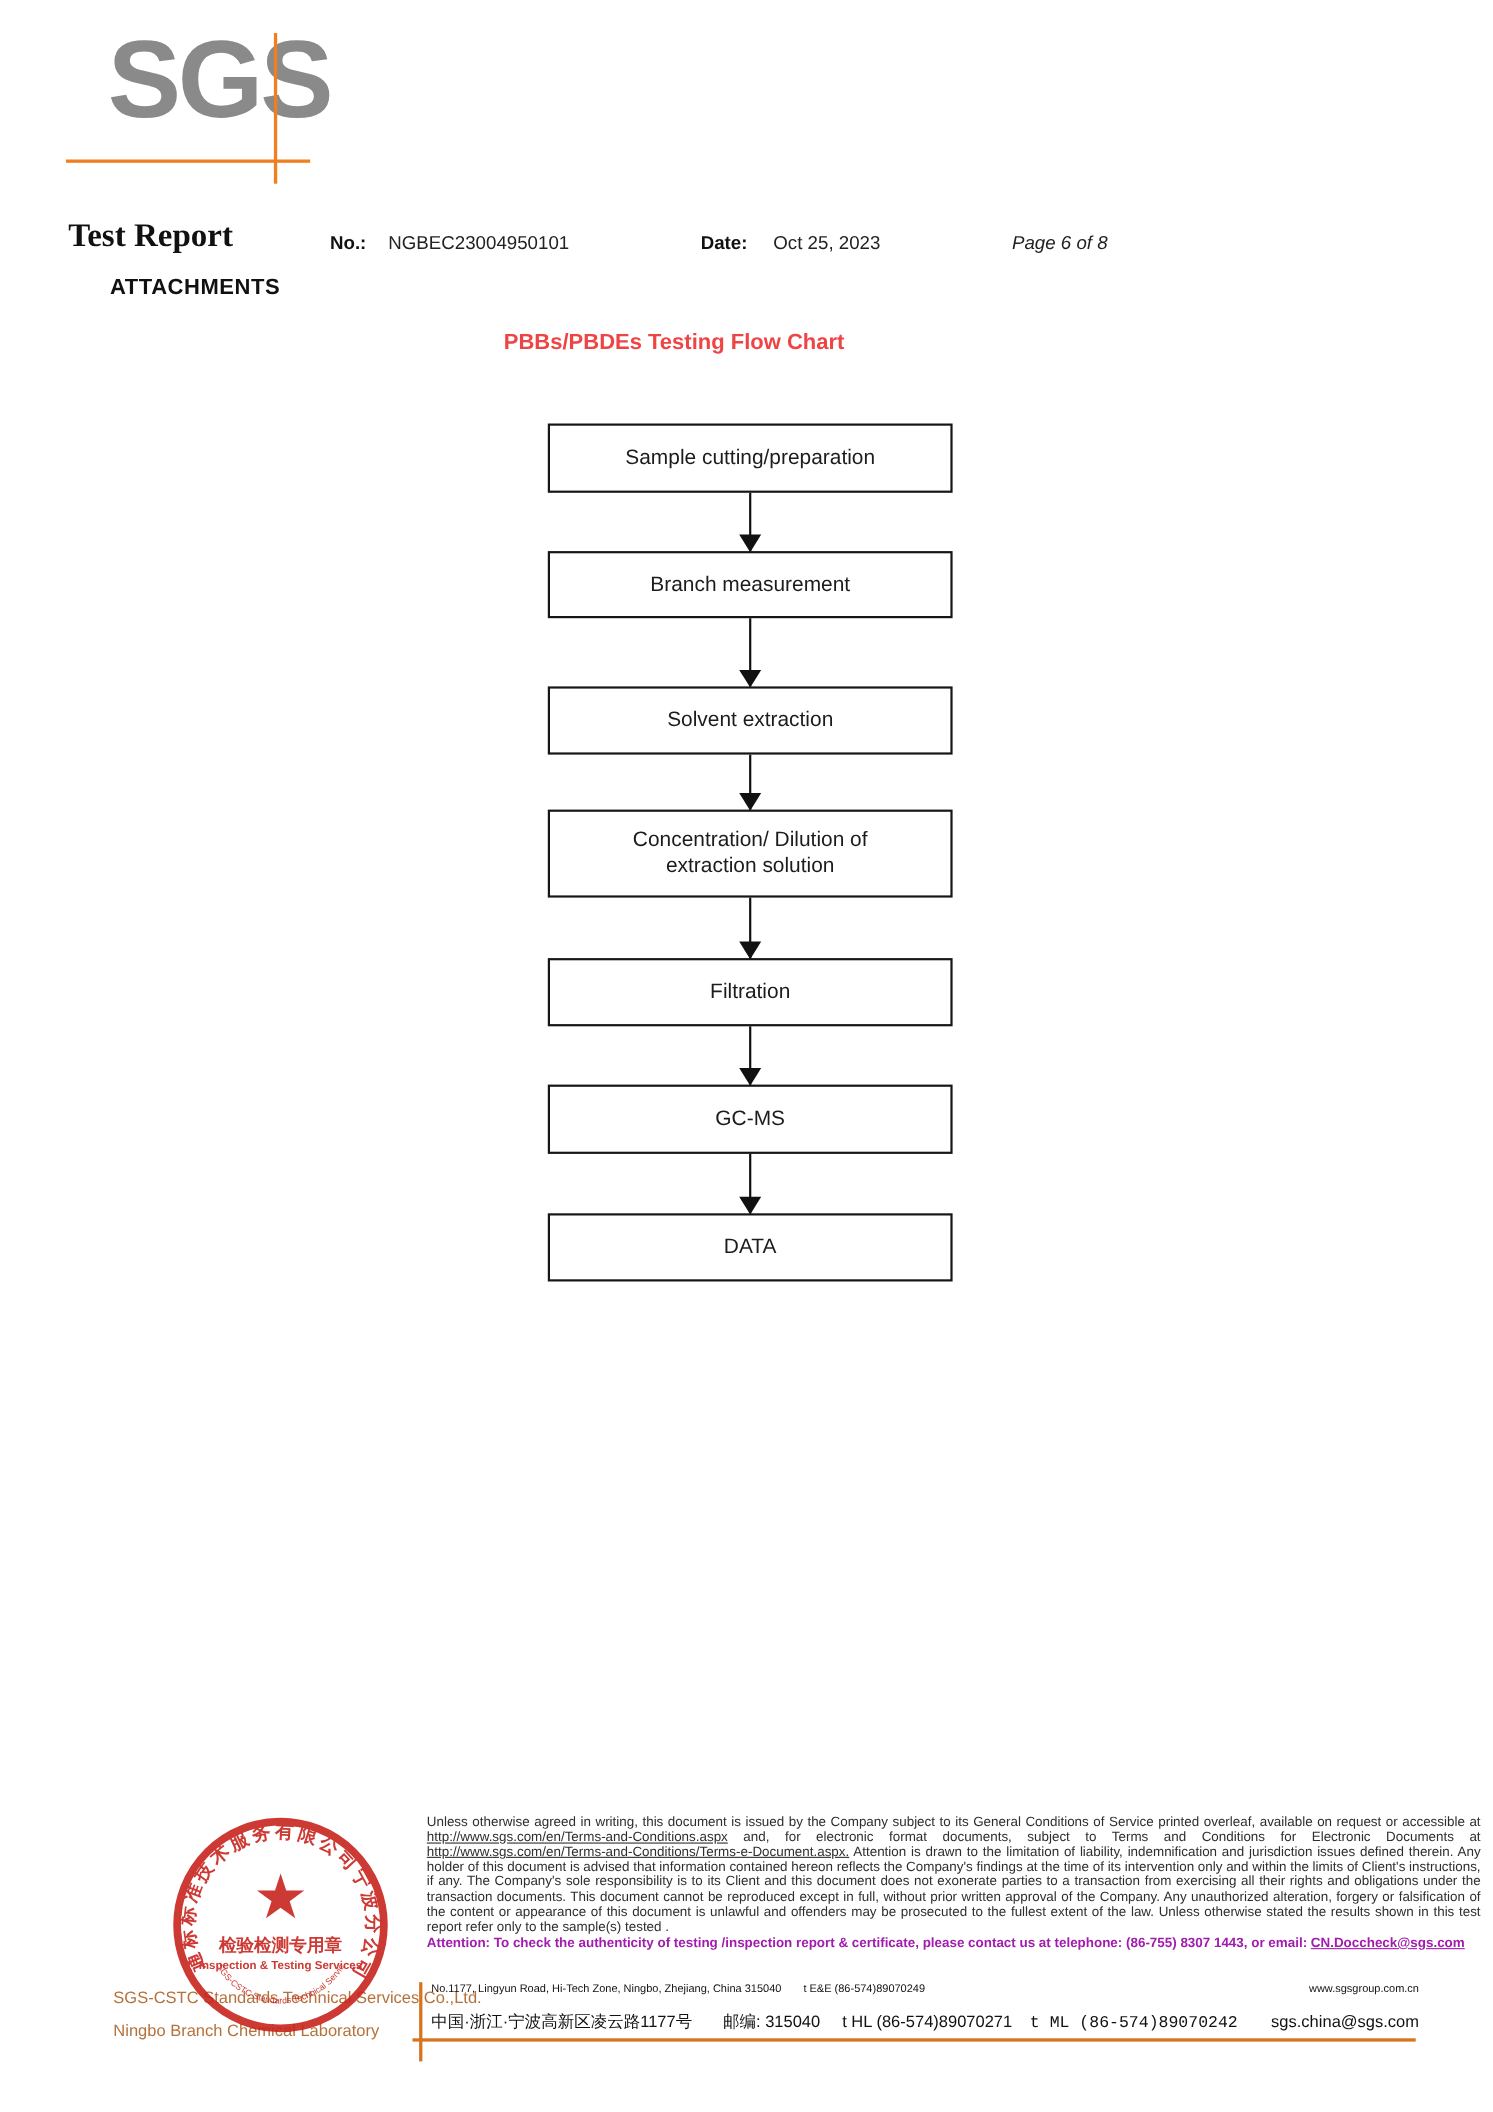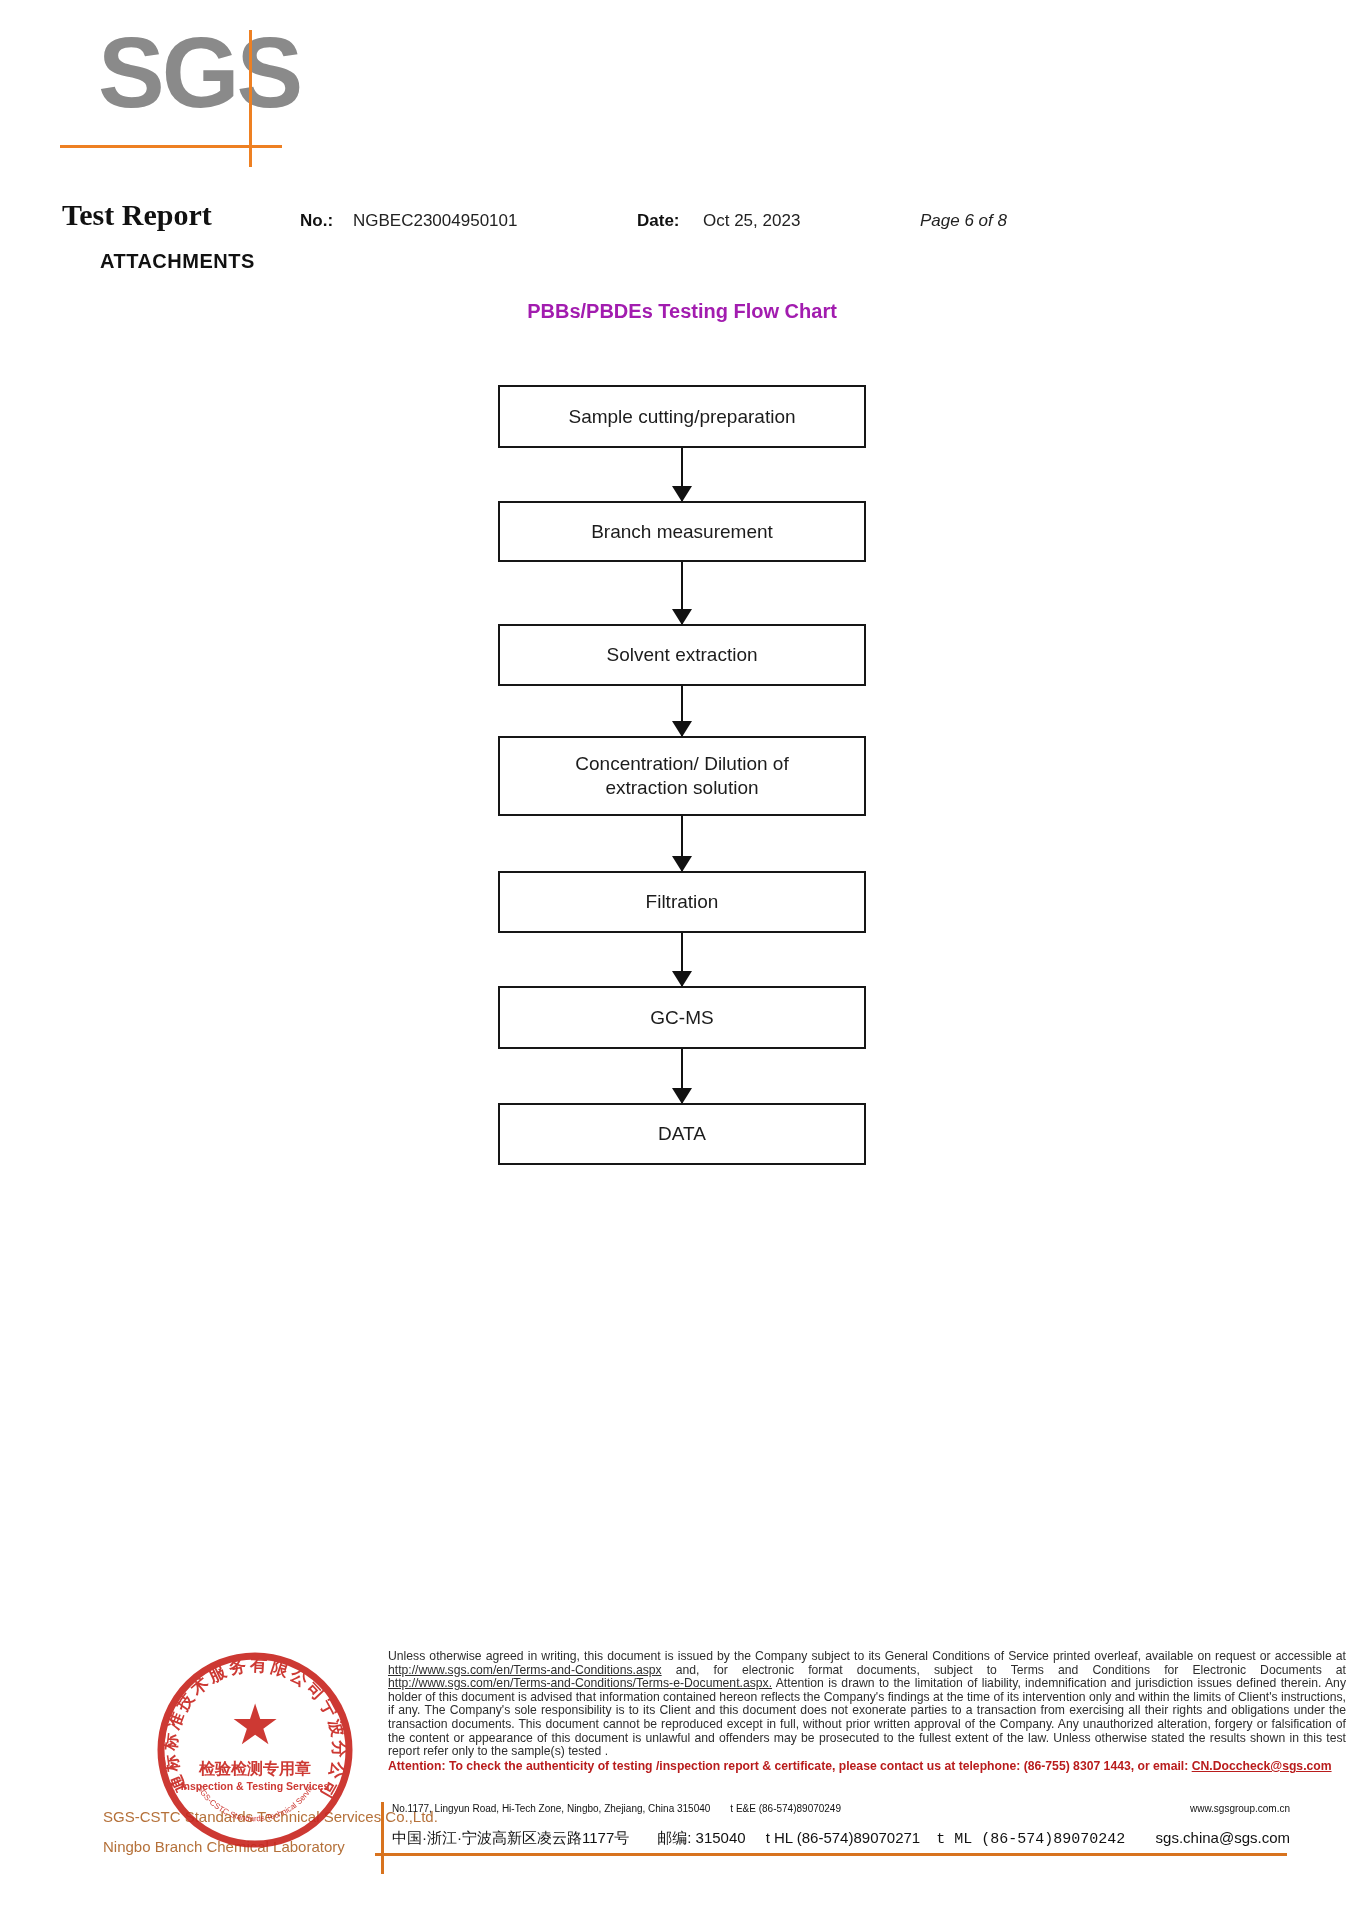--- a/index.html
+++ b/index.html
@@ -20,43 +20,43 @@
   .logo-vline{position:absolute;left:249px;top:30px;width:3px;height:137px;background:#ee8022;}
   .logo-hline{position:absolute;left:60px;top:145px;width:222px;height:3px;background:#ee8022;}
   .title{position:absolute;left:62px;top:198px;font-size:30px;font-weight:bold;color:#111;font-family:Liberation Serif, serif;}
   .attachments{position:absolute;left:100px;top:250px;font-size:20px;font-weight:bold;color:#111;letter-spacing:.5px;}
   .hdr-label{position:absolute;top:211px;font-size:17px;font-weight:bold;color:#111;}
   .hdr-value{position:absolute;top:211px;font-size:17px;color:#222;}
   .no-label{left:300px;} .no-value{left:353px;}
   .date-label{left:637px;} .date-value{left:703px;}
   .page-info{left:920px;font-style:italic;}
   
-  .flow-title{position:absolute;left:458px;top:300px;width:448px;text-align:center;
-    font-size:20px;font-weight:bold;color:#a21caf;}
+  .flow-title{position:absolute;left:458px;top:300px;width:448px;
+    font-size:20px;font-weight:bold;color:#ef4444;}
   .flow-col{position:absolute;left:498px;top:385px;width:368px;}
   .fbox{
     box-sizing:border-box;border:2px solid #161616;background:#fff;
     display:flex;align-items:center;justify-content:center;
     font-size:19px;color:#1c1c1c;text-align:center;white-space:pre-line;line-height:24px;
   }
   .farrow{position:relative;margin:0 auto;width:2px;background:#111;}
   .farrow::after{
     content:"";position:absolute;left:50%;transform:translateX(-50%);bottom:-1px;
     border-left:10px solid transparent;border-right:10px solid transparent;
     border-top:16px solid #111;width:0;height:0;
   }
   
   .company-lines{position:absolute;left:103px;top:1802px;color:#b5713a;font-size:15px;line-height:30px;}
   .stamp-svg{position:absolute;left:153px;top:1648px;opacity:.9;}
   .disclaimer{
     position:absolute;left:388px;top:1650px;width:958px;
     font-size:12.2px;line-height:13.6px;color:#2e2e2e;text-align:justify;
   }
   .attention{
-    margin-top:1px;font-weight:bold;color:#b91c1c;text-align:left;
+    margin-top:1px;font-weight:bold;color:#a21caf;text-align:left;
   }
   .addr-vline{position:absolute;left:381px;top:1802px;width:3px;height:72px;background:#d8731e;}
   .addr{position:absolute;left:392px;top:1803px;width:898px;color:#111;}
   .addr-row{display:flex;align-items:baseline;white-space:nowrap;}
   .addr-row1{font-size:10px;height:26px;}
   .addr-row2{font-size:15px;height:26px;}
   .addr-gap20{margin-left:20px;} .addr-gap28{margin-left:28px;} .addr-gap16{margin-left:16px;font-family:Liberation Mono, monospace;}
   .addr-spacer{flex:1;}
   .footer-rule{position:absolute;left:375px;top:1853px;width:912px;height:3px;background:#d8731e;}
   .member{position:absolute;left:388px;top:1866px;width:862px;text-align:right;

